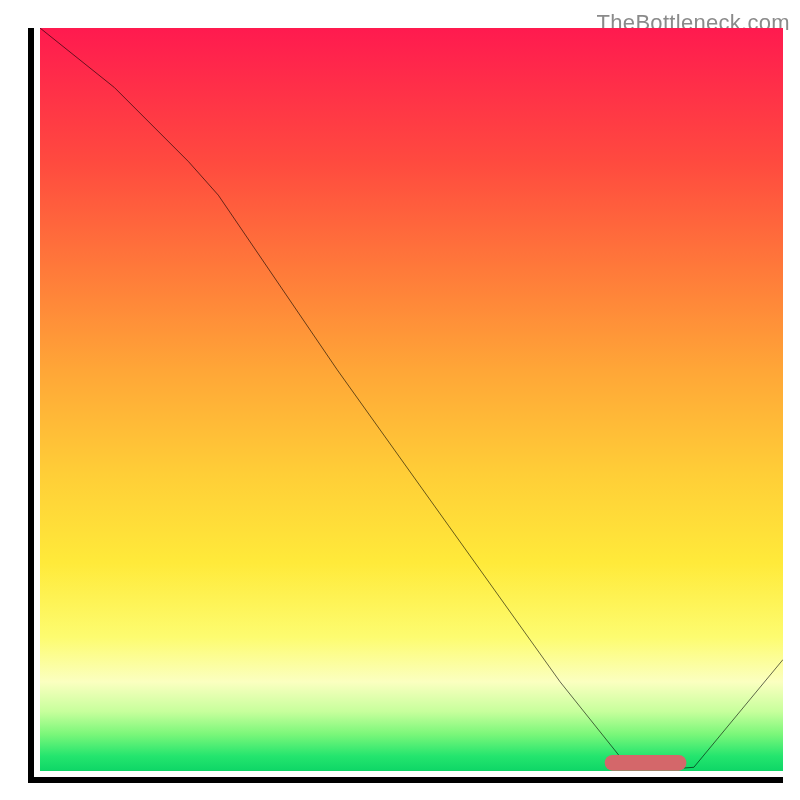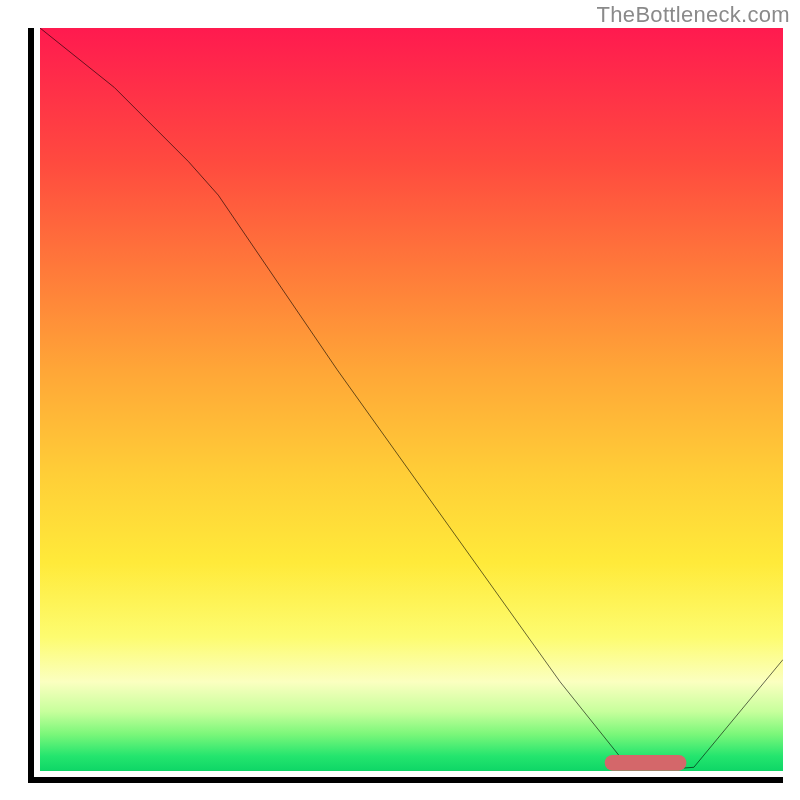--- a/index.html
+++ b/index.html
@@ -11,21 +11,21 @@
     font-family: Arial, Helvetica, sans-serif;
     overflow: hidden;
   }
   .wrap {
     position: relative;
     width: 800px;
     height: 800px;
   }
   .watermark {
     position: absolute;
-    top: 2px;
+    top: 10px;
     right: 10px;
     font-size: 22px;
     color: #8a8a8a;
     letter-spacing: 0.3px;
     user-select: none;
   }
   
   .plot {
     position: absolute;
     left: 28px;

